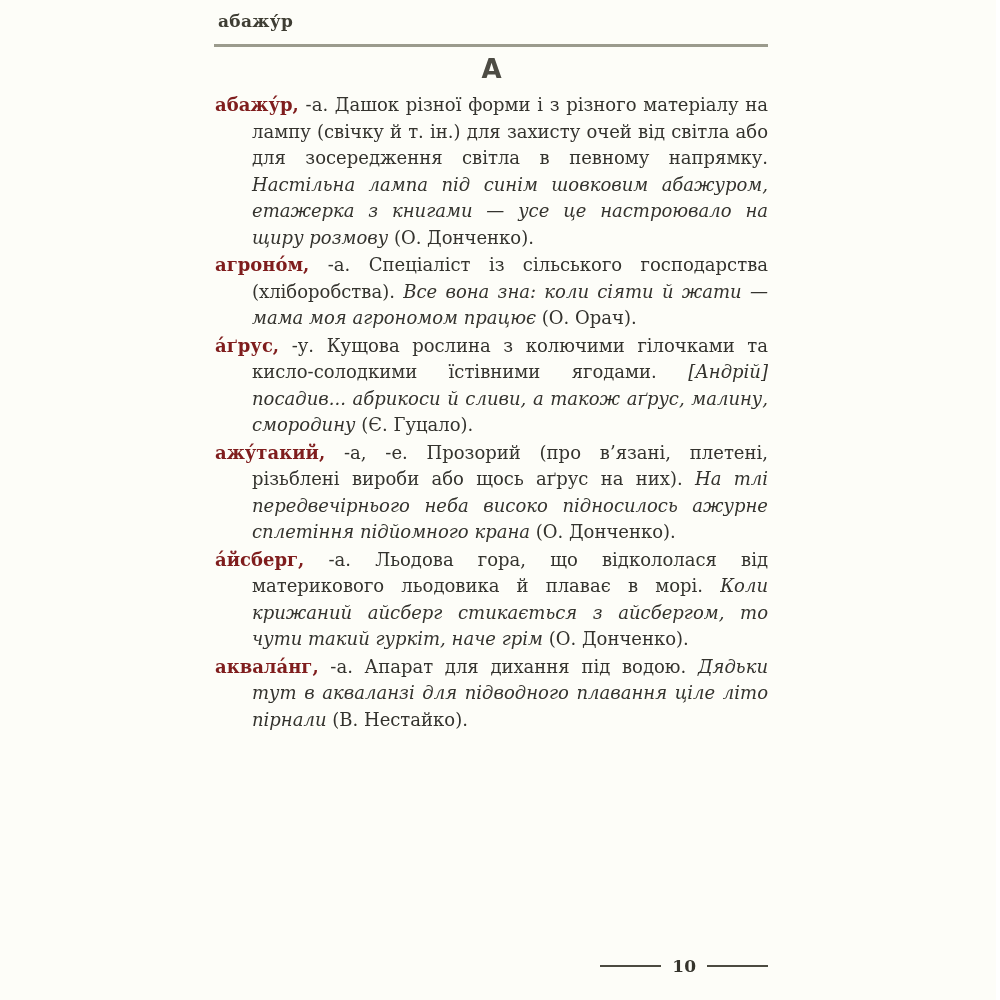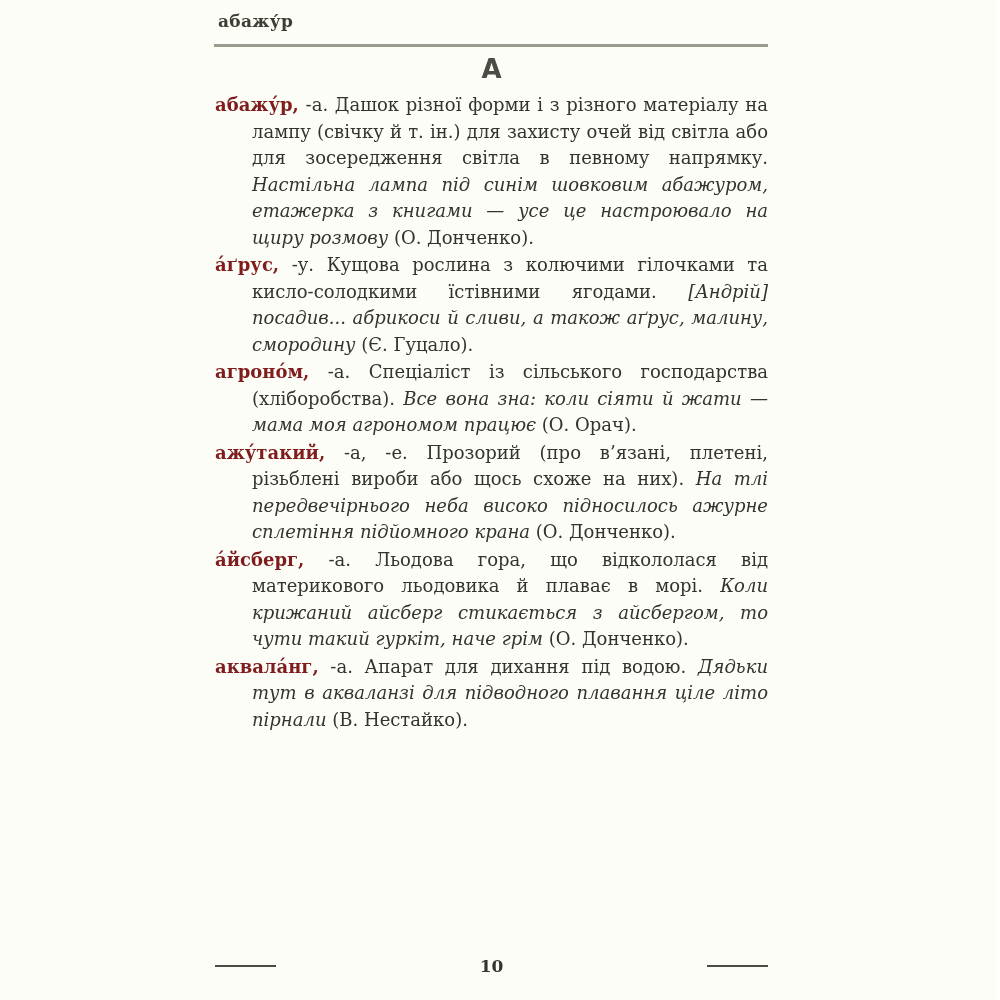--- a/index.html
+++ b/index.html
@@ -54,22 +54,22 @@
     color: #34332e;
   }
   .hw { font-weight: bold; color: #7f1d1d; }
   .ex { font-style: italic; }
   .footer {
     position: absolute;
     left: 215px; top: 956px;
     width: 553px;
     display: flex;
     align-items: center;
-    justify-content: space-between;
-    gap: 20px;
+    justify-content: flex-end;
+    gap: 11px;
   }
   .dash {
     width: 61px; height: 2px;
     background: #4c4b41;
   }
   .page-num {
     font-size: 17px;
     font-weight: bold;
     color: #35342c;
     line-height: 20px;
@@ -81,25 +81,25 @@
 <div class="sheet">
 
   <div class="running-head">абажу́р</div>
   <div class="head-rule"></div>
   <div class="section-letter">А</div>
 
   <div class="content">
 
     <p class="entry"><span class="hw">абажу́р,</span><span> -а. </span><span>Дашок різної форми і з різного матеріалу на лампу (свічку й т. ін.) для захисту очей від світла або для зосередження світла в певному напрямку. </span><span class="ex">Настільна лампа під синім шовковим абажуром, етажерка з книгами — усе це настроювало на щиру розмову </span><span>(О. Донченко).</span></p>
 
+    <p class="entry"><span class="hw">агроно́м,</span><span> -а. </span><span>Спеціаліст із сільського господарства (хліборобства). </span><span class="ex">Все вона зна: коли сіяти й жати — мама моя агрономом працює </span><span>(О. Орач).</span></p>
+
     <p class="entry"><span class="hw">а́ґрус,</span><span> -у. </span><span>Кущова рослина з колючими гілочками та кисло-солодкими їстівними ягодами. </span><span class="ex">[Андрій] посадив... абрикоси й сливи, а також аґрус, малину, смородину </span><span>(Є. Гуцало).</span></p>
 
-    <p class="entry"><span class="hw">агроно́м,</span><span> -а. </span><span>Спеціаліст із сільського господарства (хліборобства). </span><span class="ex">Все вона зна: коли сіяти й жати — мама моя агрономом працює </span><span>(О. Орач).</span></p>
-
-    <p class="entry"><span class="hw">ажу́такий,</span><span> -а, -е. </span><span>Прозорий (про в’язані, плетені, різьблені вироби або щось схоже на них). </span><span class="ex">На тлі передвечірнього неба високо підносилось ажурне сплетіння підйомного крана </span><span>(О. Донченко).</span></p>
+    <p class="entry"><span class="hw">ажу́такий,</span><span> -а, -е. </span><span>Прозорий (про в’язані, плетені, різьблені вироби або щось аґрус на них). </span><span class="ex">На тлі передвечірнього неба високо підносилось ажурне сплетіння підйомного крана </span><span>(О. Донченко).</span></p>
 
     <p class="entry"><span class="hw">а́йсберг,</span><span> -а. </span><span>Льодова гора, що відкололася від материкового льодовика й плаває в морі. </span><span class="ex">Коли крижаний айсберг стикається з айсбергом, то чути такий гуркіт, наче грім </span><span>(О. Донченко).</span></p>
 
     <p class="entry"><span class="hw">аквала́нг,</span><span> -а. </span><span>Апарат для дихання під водою. </span><span class="ex">Дядьки тут в акваланзі для підводного плавання ціле літо пірнали </span><span>(В. Нестайко).</span></p>
 
 
 
 
   </div>
 

